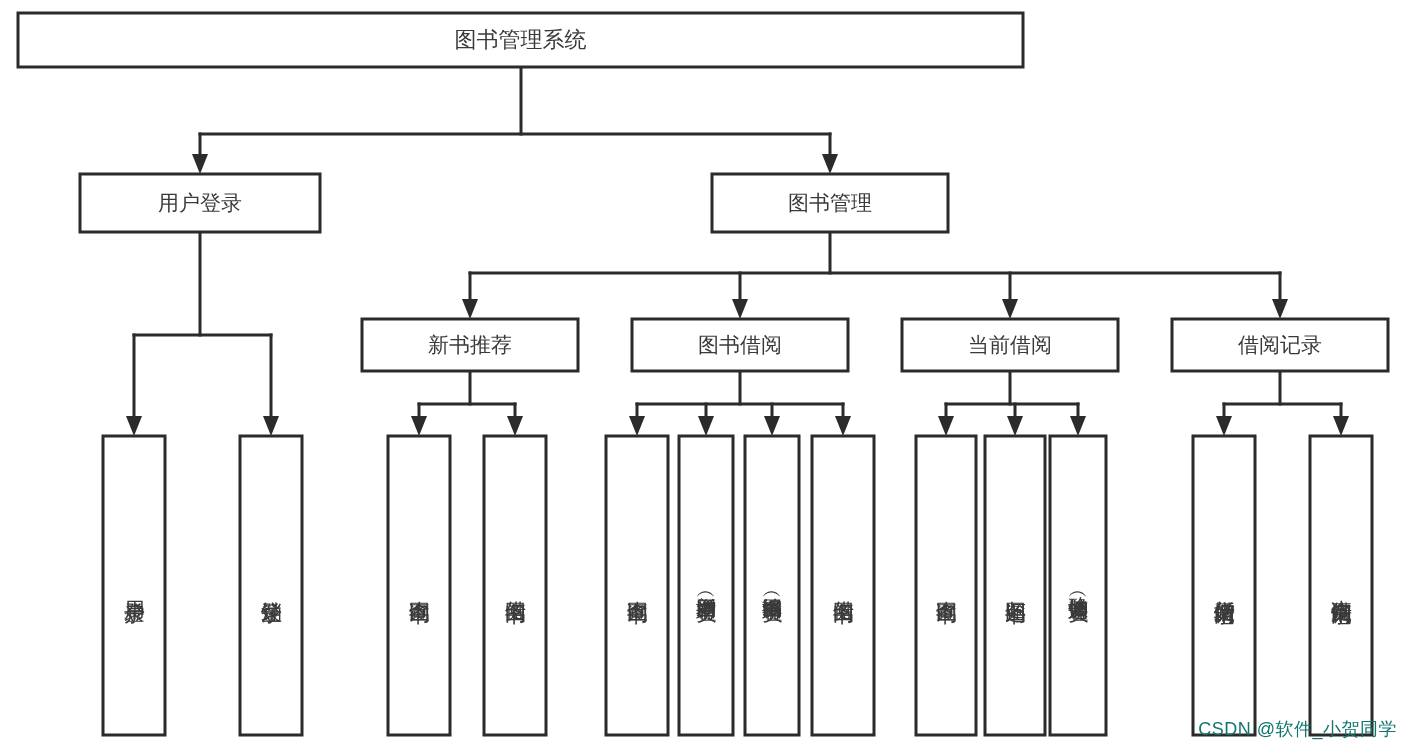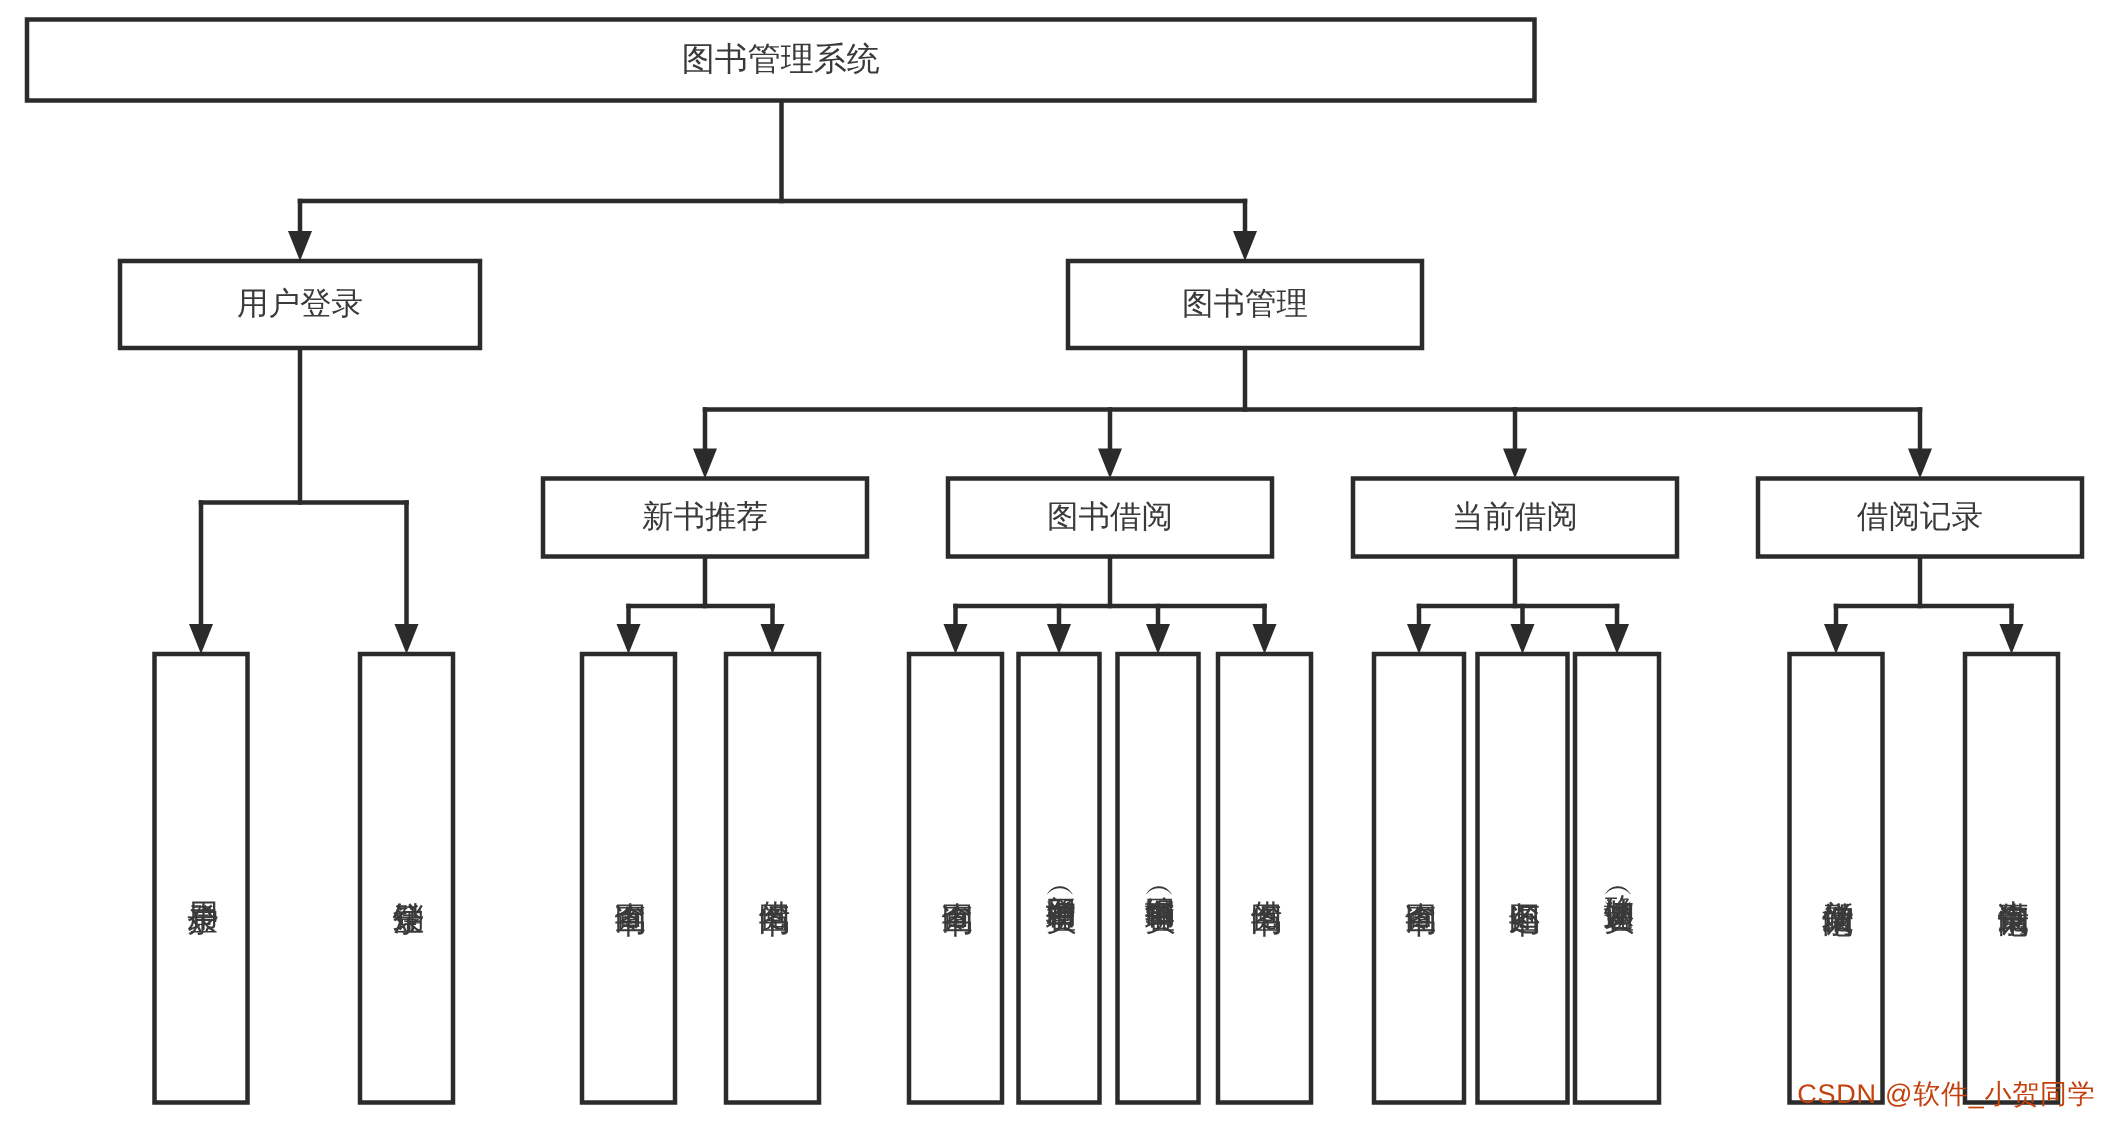--- a/index.html
+++ b/index.html
@@ -69,21 +69,21 @@
     letter-spacing: 1px;
     white-space: nowrap;
     text-align: center;
   }
   #watermark {
     position: absolute;
     right: 8px;
     bottom: 6px;
     font-family: "Liberation Sans", "DejaVu Sans", sans-serif;
     font-size: 18px;
-    color: #c2410c;
+    color: #0f766e;
     letter-spacing: 0.5px;
     white-space: nowrap;
     user-select: none;
   }
 </style>
 </head>
 <body>
 
 <div id="diagram-root">
   <svg id="diagram-svg" viewBox="0 0 1405 747">

